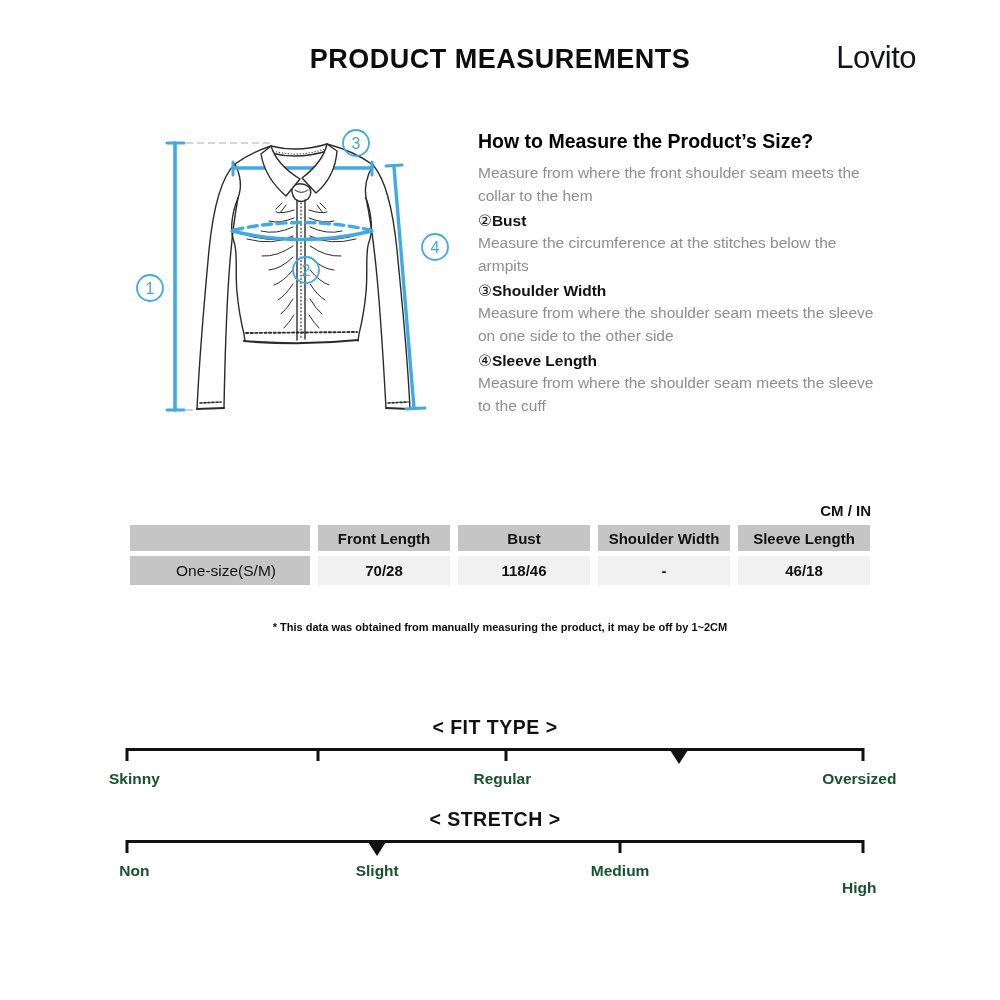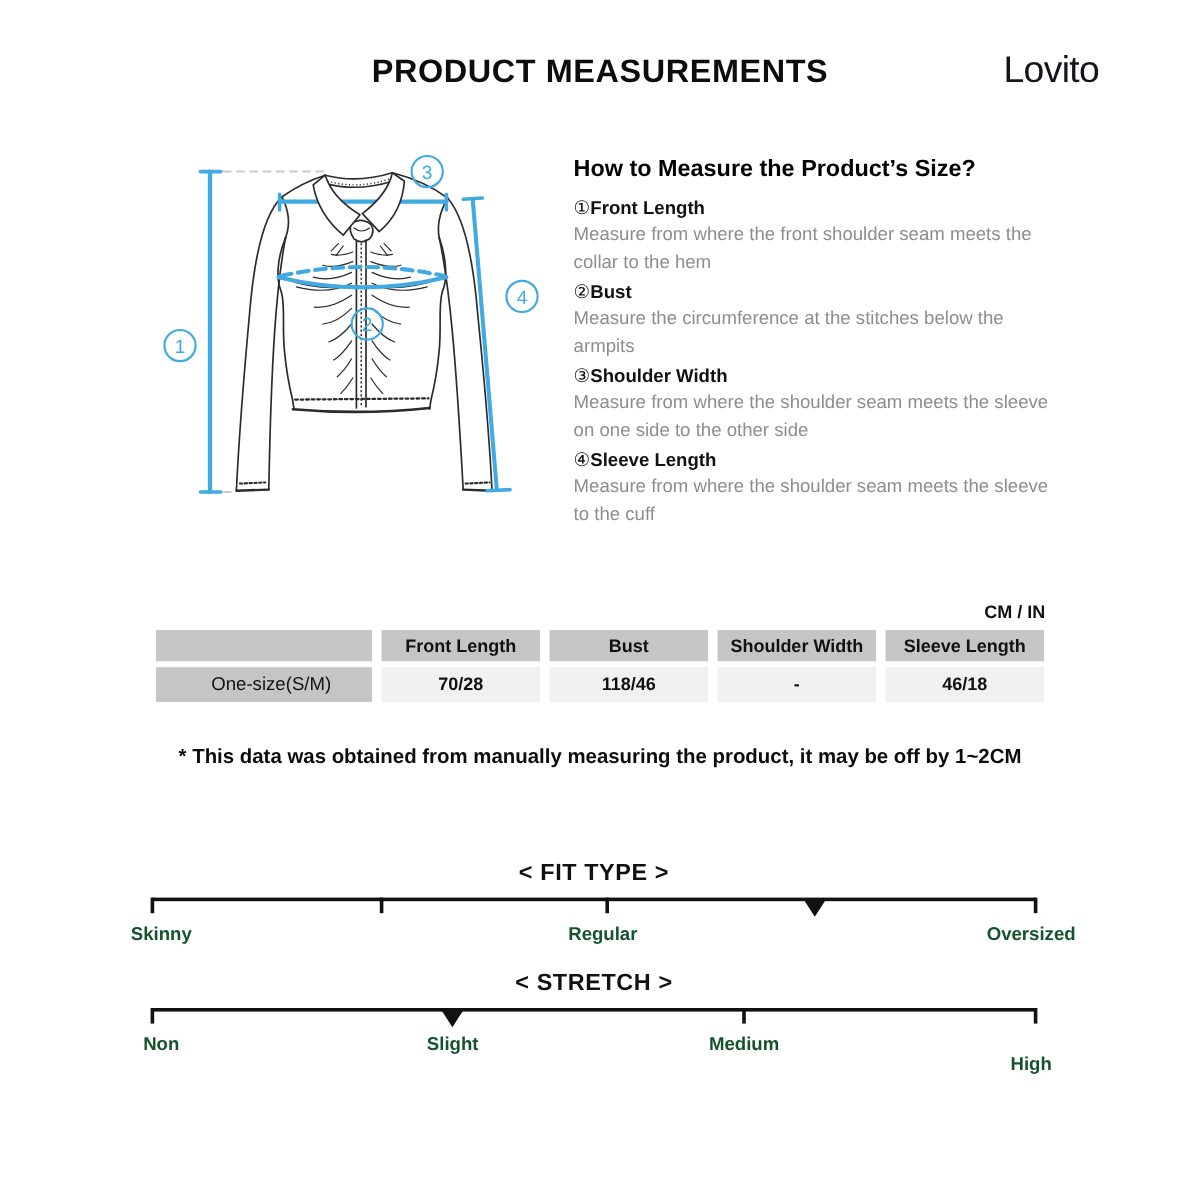--- a/index.html
+++ b/index.html
@@ -18,21 +18,21 @@
   .ht-label .num{font-weight:normal;}
   .ht-desc{font-size:15.5px;line-height:22.5px;color:#8d8d8d;}
   .unit{position:absolute;top:502px;right:129px;font-size:15px;font-weight:bold;}
   .sizetable{position:absolute;left:130px;top:525px;display:grid;
     grid-template-columns:180px 132px 132px 132px 132px;column-gap:8px;row-gap:5px;}
   .cell{height:26px;display:flex;align-items:center;justify-content:center;font-size:15px;}
   .cell.head{background:#c5c5c5;font-weight:bold;}
   .cell.size{background:#c5c5c5;font-weight:normal;font-size:15.5px;height:29px;padding-left:12px;}
   .cell.val{background:#f1f1f1;font-weight:bold;height:29px;}
   .disclaimer{position:absolute;top:621px;left:0;width:100%;text-align:center;
-    font-size:17px;font-weight:bold;color:#0d0d0d;}
+    font-size:11px;font-weight:bold;color:#0d0d0d;}
   .scale{position:absolute;left:127px;width:736px;}
   .scale.fit{top:716px;}
   .scale.stretch{top:808px;}
   .scale-title{text-align:center;font-size:19.5px;font-weight:bold;letter-spacing:.5px;margin-bottom:9px;}
   .scale-track{position:relative;height:48px;}
   .scale-line{position:absolute;left:0;right:0;top:0;height:3px;background:#111;}
   .scale-tick{position:absolute;top:0;width:3px;height:13px;background:#111;transform:translateX(-50%);}
   .scale-marker{position:absolute;top:2px;width:0;height:0;transform:translateX(-50%);
     border-left:9px solid transparent;border-right:9px solid transparent;border-top:14px solid #111;}
   .scale-label{position:absolute;top:22px;transform:translateX(-50%);
@@ -153,23 +153,20 @@
       <text x="20" y="174">1</text>
       <text x="176" y="156">2</text>
       <text x="226" y="29">3</text>
       <text x="305" y="133">4</text>
     </g>
   </svg>
 
   <div class="howto">
     <h2>How to Measure the Product’s Size?</h2>
 
-    <div class="ht-label">
-      <span class="num">①</span><span>Front Length</span>
-    </div>
     <div class="ht-desc">Measure from where the front shoulder seam meets the collar to the hem</div>
 
     <div class="ht-label">
       <span class="num">②</span><span>Bust</span>
     </div>
     <div class="ht-desc">Measure the circumference at the stitches below the armpits</div>
 
     <div class="ht-label">
       <span class="num">③</span><span>Shoulder Width</span>
     </div>

